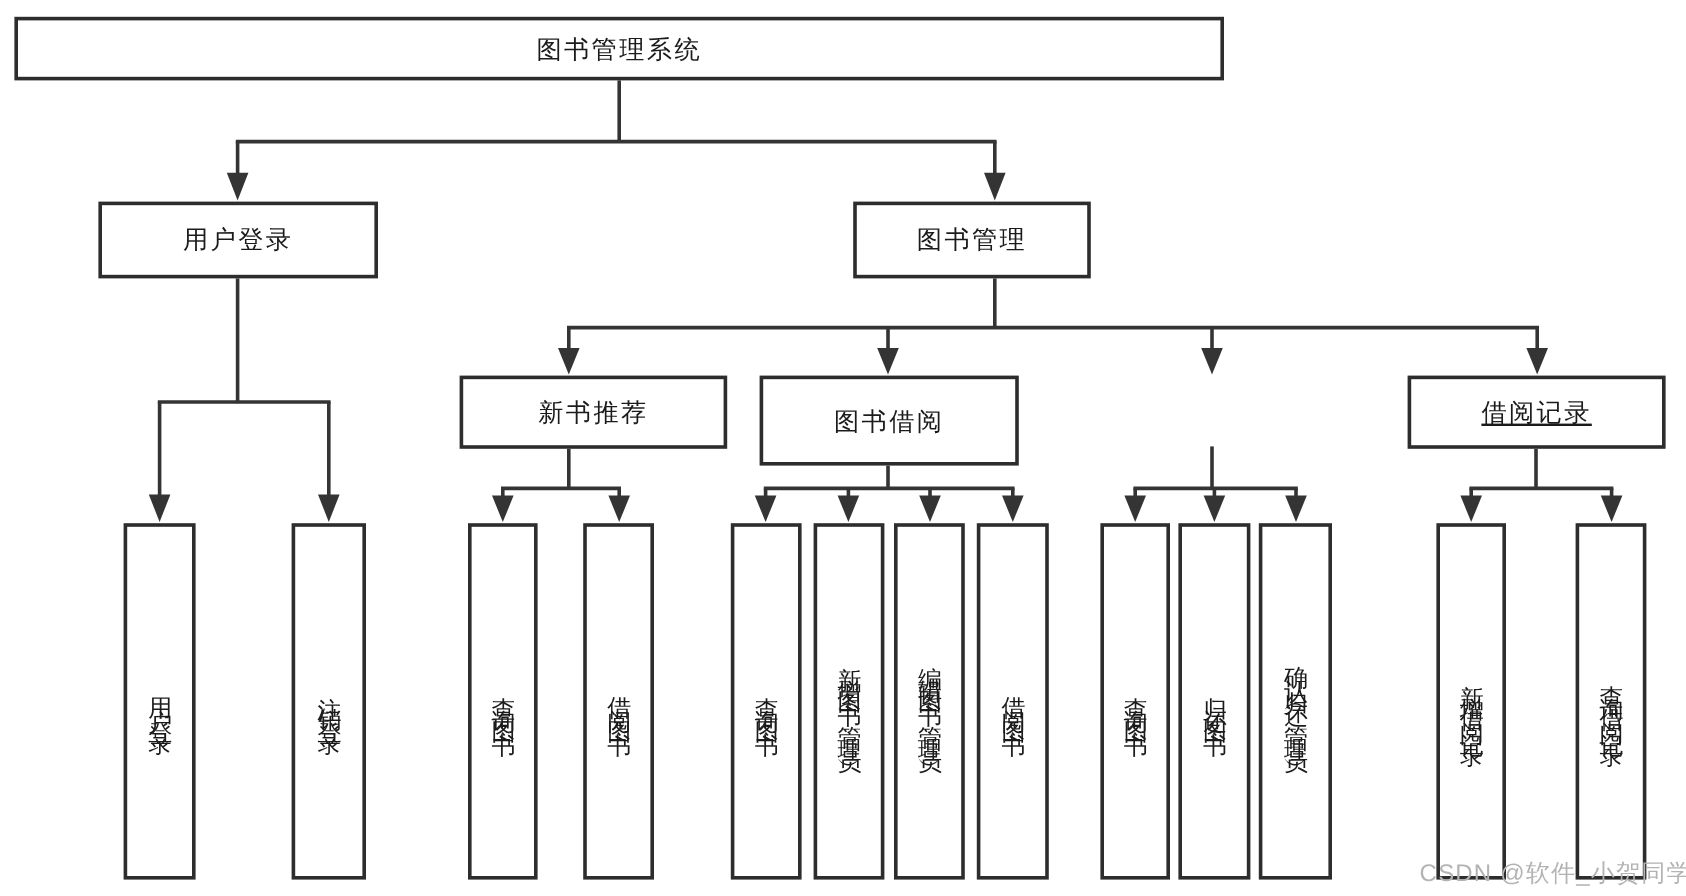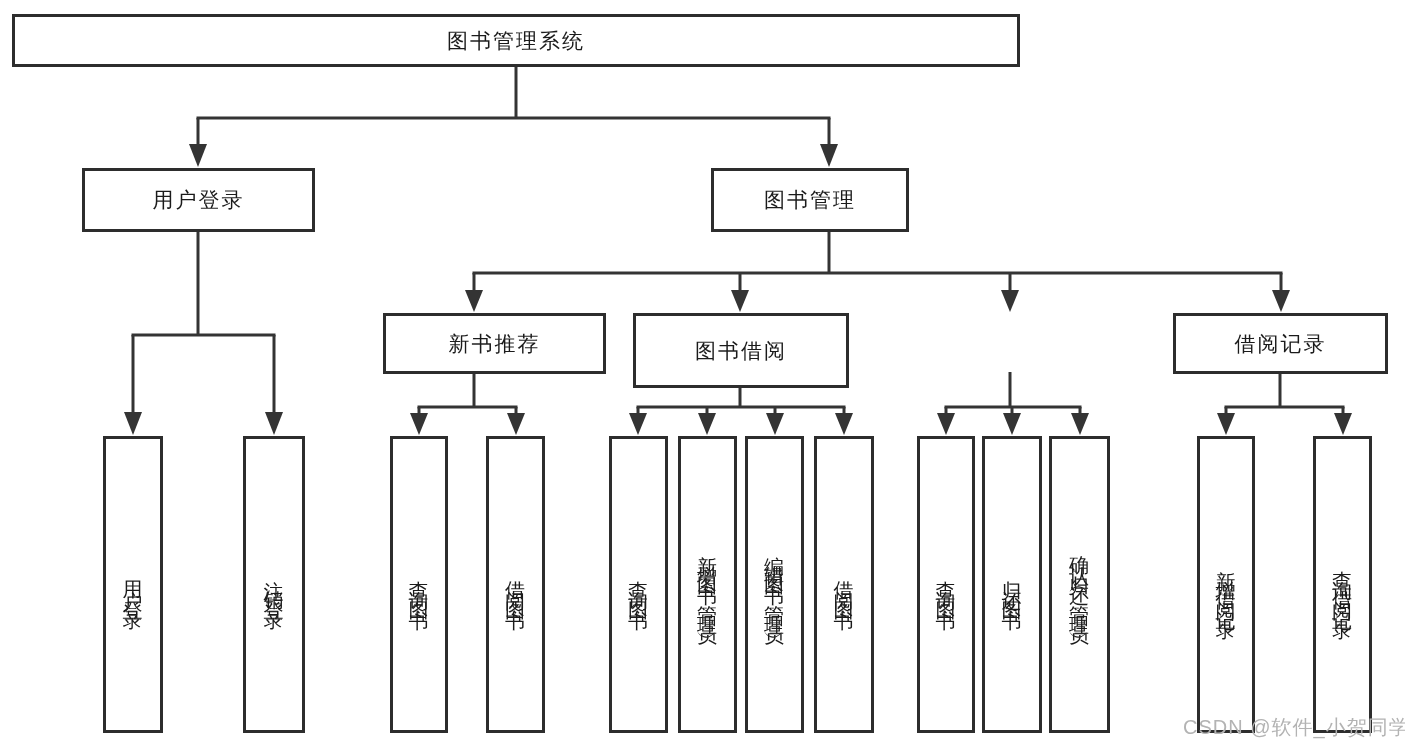--- a/index.html
+++ b/index.html
@@ -146,21 +146,21 @@
   <div class="box h" style="left:711px; top:168px; width:198px; height:64px;">
     <span>图书管理</span>
   </div>
 
   <div class="box h" style="left:363px; top:313px; width:223px; height:61px;margin-left:20px;">
     <span>新书推荐</span>
   </div>
   <div class="box h" style="left:633px; top:313px; width:216px; height:75px;">
     <span>图书借阅</span>
   </div>
-  <div class="box h" style="left:1173px; top:313px; width:215px; height:61px;">
+  <div class="box h" style="left:1173px; top:313px; width:215px; height:61px;text-decoration:underline;">
     <span>借阅记录</span>
   </div>
 
   <div class="box leaf" style="left:103px; width:60px;">
     <span>用户登录</span>
   </div>
   <div class="box leaf" style="left:243px; width:62px;">
     <span>注销登录</span>
   </div>
 

